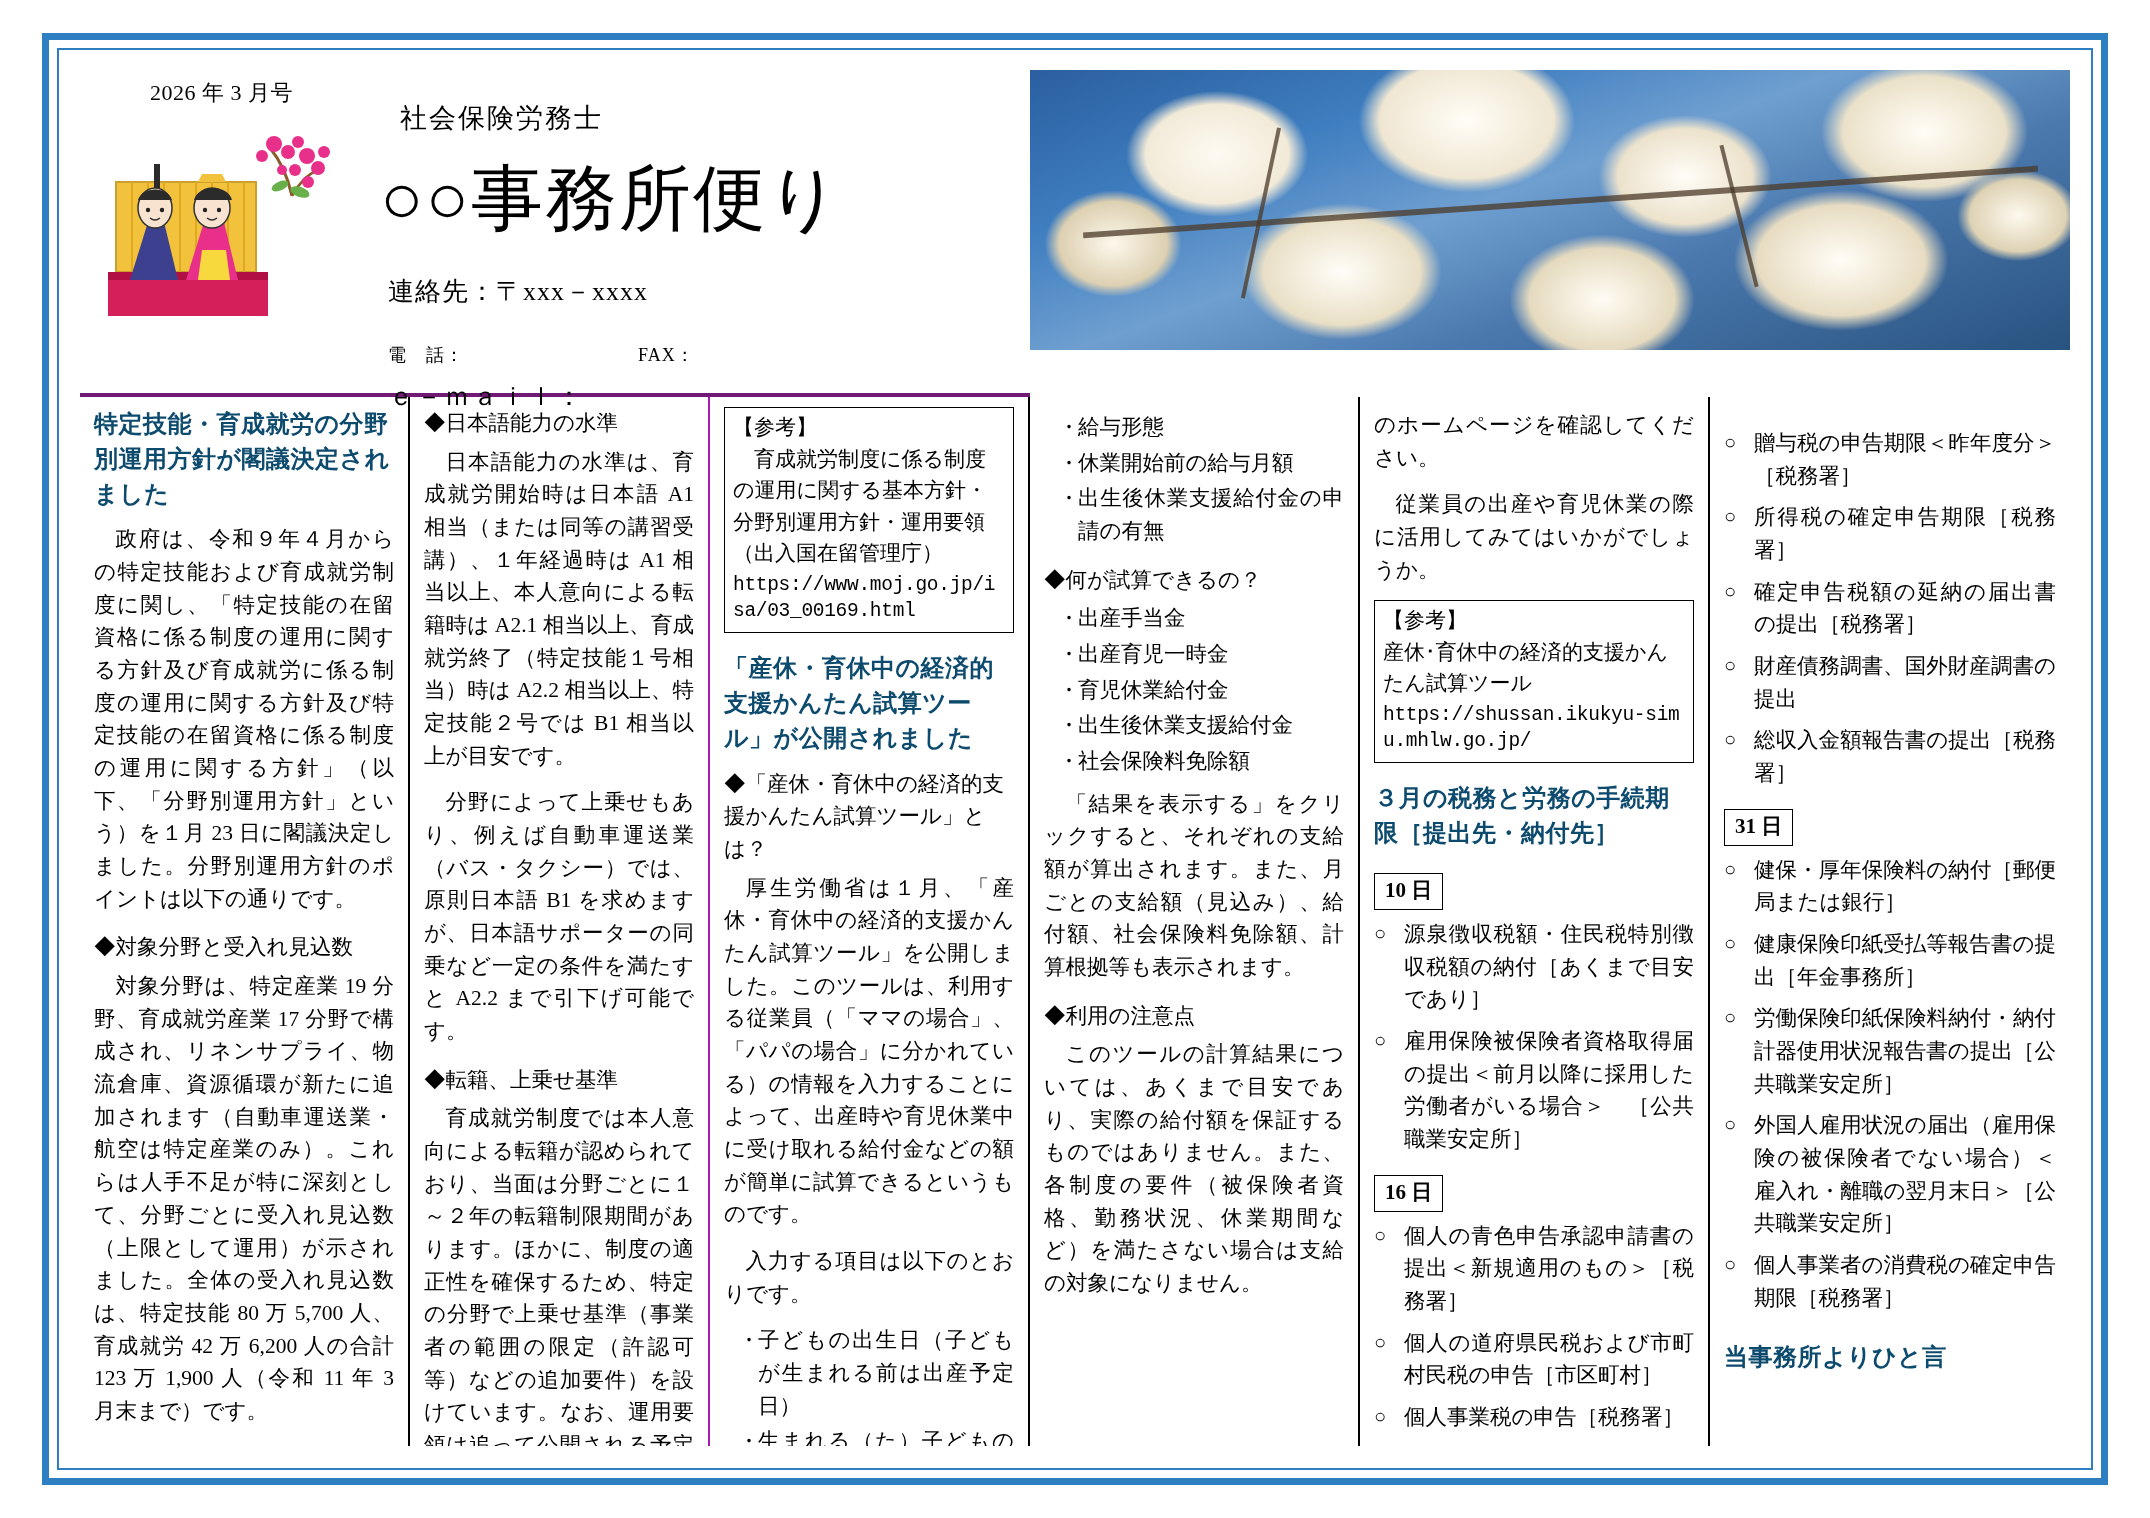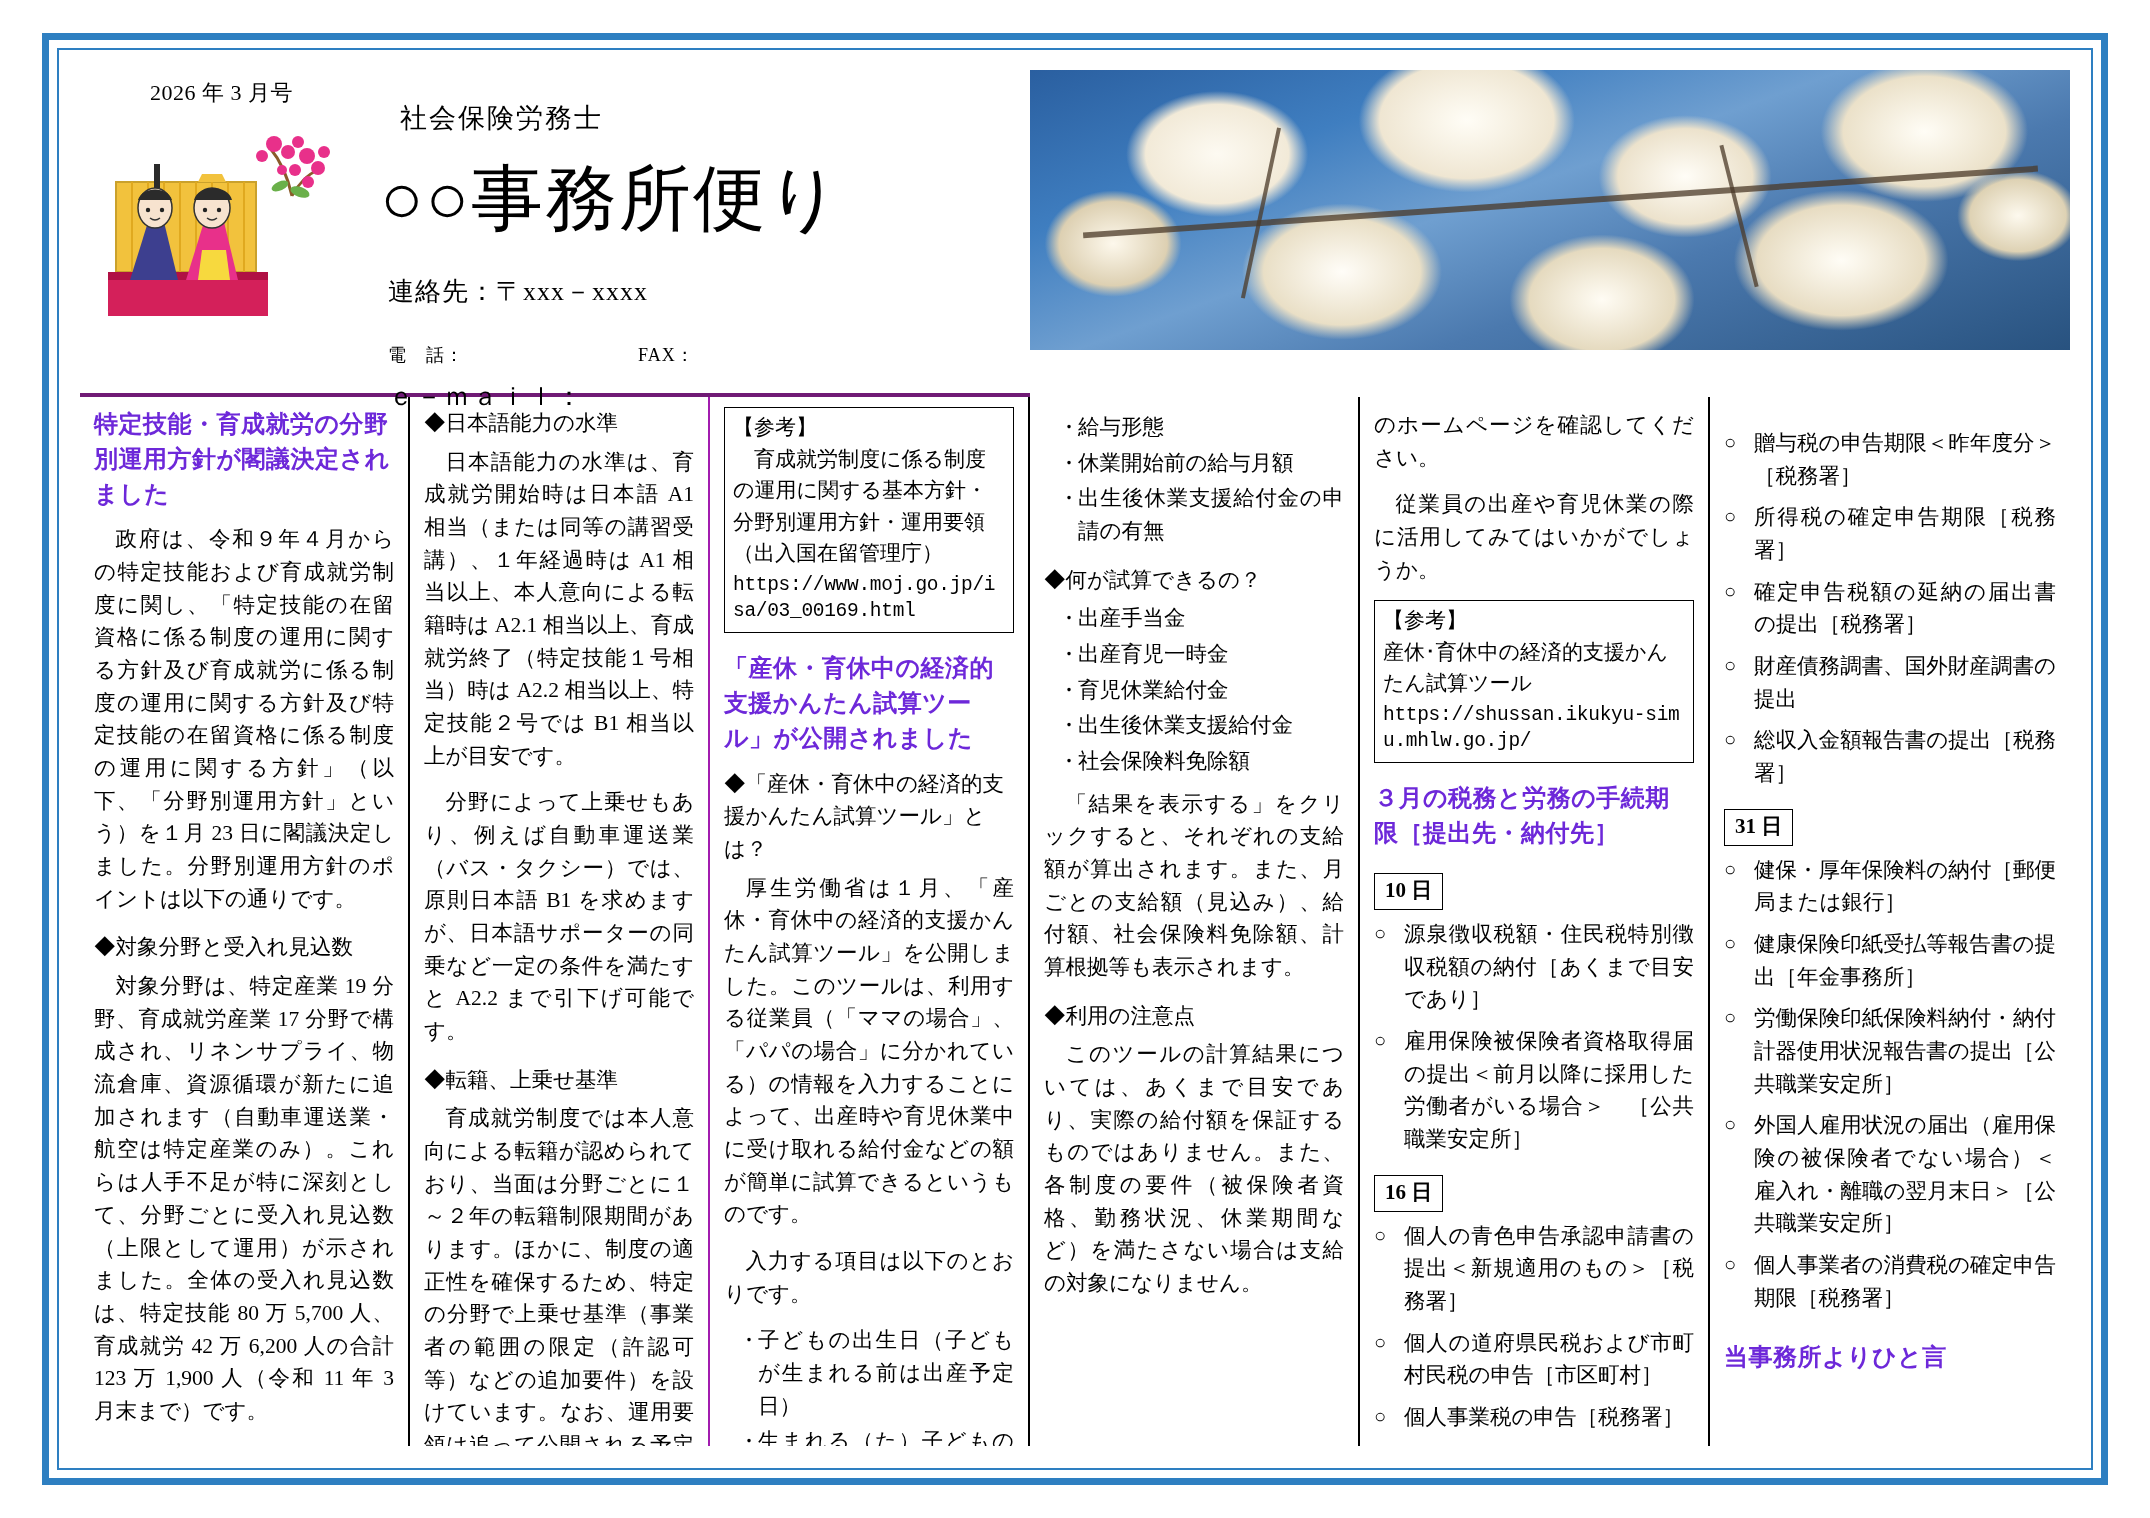--- a/index.html
+++ b/index.html
@@ -154,21 +154,21 @@
     line-height: 1.52;
     overflow: hidden;
   }
   .c1 { width: 330px; border-right: 2px solid #000; }
   .c2 { width: 300px; border-right: 2px solid #a21caf; }
   .c3 { width: 320px; border-right: 2px solid #000; }
   .c4 { width: 330px; border-right: 2px solid #000; }
   .c5 { width: 350px; border-right: 2px solid #000; }
   .c6 { width: 360px; }
   .heading-blue {
-    color: #6d28d9;
+    color: #0c4a6e;
     font-weight: bold;
     font-size: 24px;
     line-height: 1.45;
     letter-spacing: 0.5px;
     margin-bottom: 12px;
   }
   .heading-blue.mt { margin-top: 26px; }
   p.para {
     margin: 0 0 14px 0;
     text-indent: 1em;

